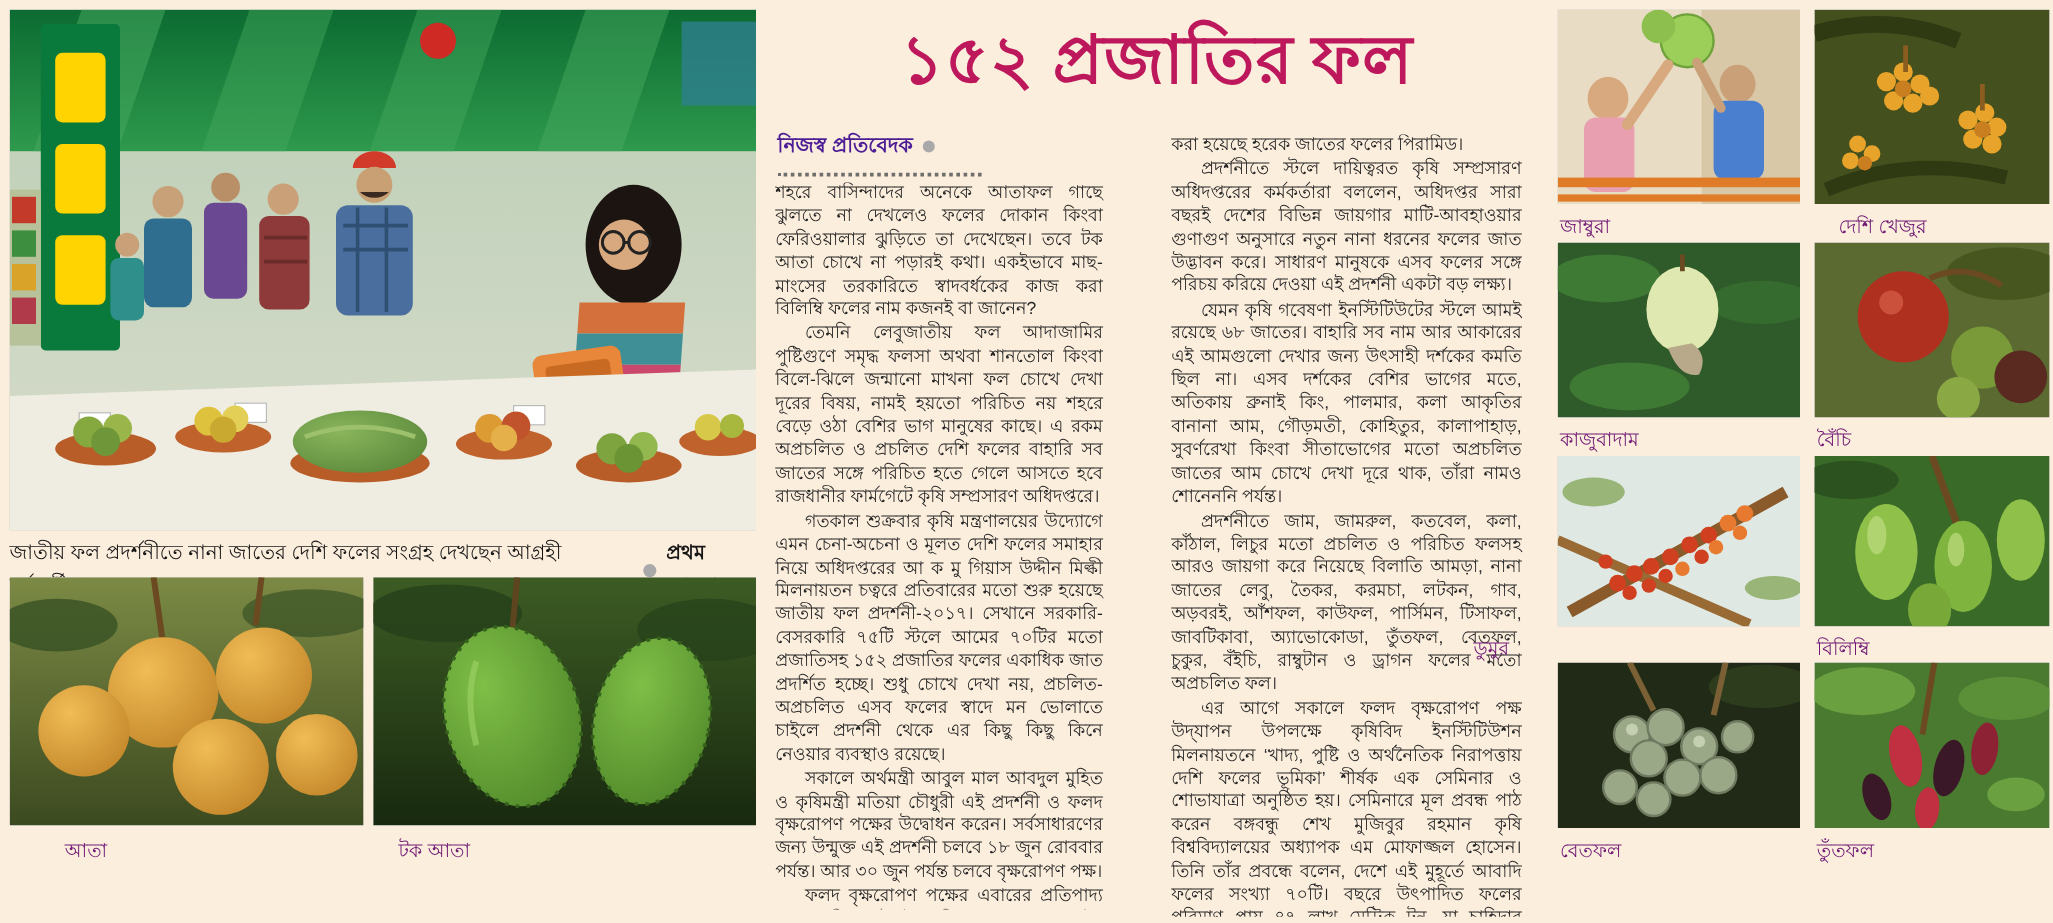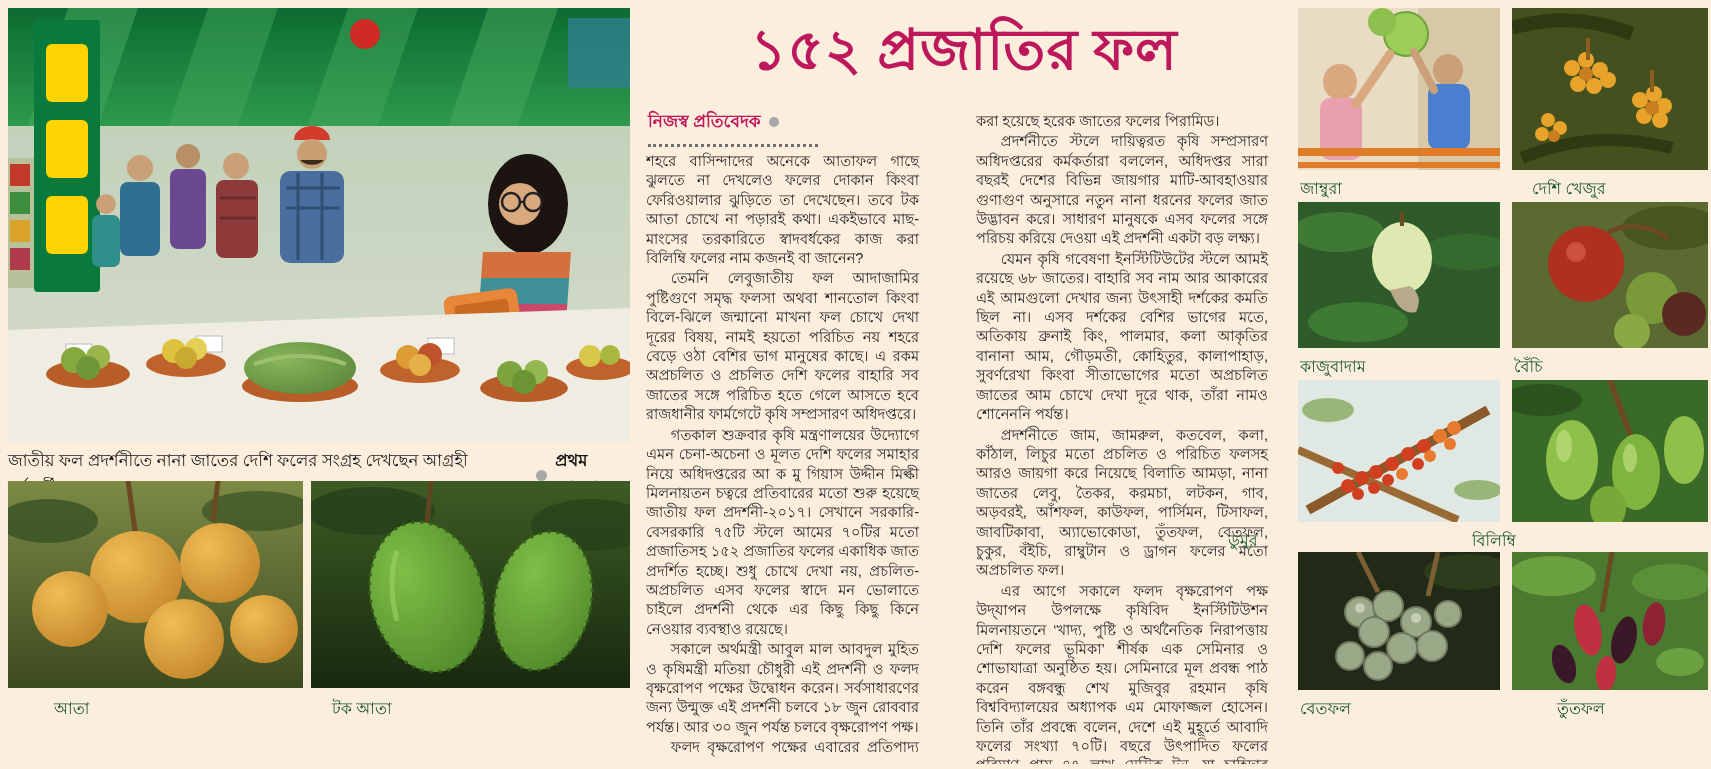--- a/index.html
+++ b/index.html
@@ -17,33 +17,33 @@
   .headline{
     left:640px;top:8px;width:648px;height:92px;
     display:flex;align-items:center;justify-content:center;
     font-family:"Liberation Serif","DejaVu Serif",serif;
     font-weight:bold;font-size:56px;color:#be185d;letter-spacing:1px;
     white-space:nowrap;
   }
 
   
   .byline{left:648px;top:108px;width:290px;}
-  .byline-row{display:flex;align-items:center;gap:8px;font-weight:bold;font-size:17px;color:#be185d;}
+  .byline-row{display:flex;align-items:center;gap:8px;font-weight:bold;font-size:17px;color:#4c1d95;}
   .dot-bullet{width:10px;height:10px;border-radius:50%;background:#a9a9a9;display:inline-block;}
   .dotted-rule{margin-top:6px;width:170px;border-bottom:3px dotted #6f6f6f;height:2px;}
 
   
   .col{position:absolute;text-align:justify;font-size:14.6px;line-height:1.33;color:#262626;overflow:hidden;}
   .col p{margin:0 16px 1px 0;text-indent:1.7em;}
   .col p.noindent{text-indent:0;}
   #col1{left:646px;top:152px;width:289px;height:606px;}
   #col2{left:976px;top:112px;width:308px;height:652px;}
   .main-caption{left:8px;top:448px;width:626px;display:flex;align-items:center;gap:8px;font-size:16.5px;color:#161616;}
   .cap-bullet{width:11px;height:11px;border-radius:50%;background:#a9a9a9;flex:0 0 auto;}
-  .grid-caption{position:absolute;font-size:16px;color:#14532d;}
+  .grid-caption{position:absolute;font-size:16px;color:#701a75;}
 
   
   #main-photo{left:8px;top:8px;width:622px;height:434px;}
   
   #photo-atta{left:8px;top:481px;width:295px;height:207px;}
   #photo-tok-atta{left:311px;top:481px;width:319px;height:207px;}
 
   
   .rp{position:absolute;}
 </style>
@@ -353,21 +353,21 @@
     <line x1="98" y1="0" x2="120" y2="60" stroke="#6b4a22" stroke-width="6"></line>
     <ellipse cx="60" cy="80" rx="26" ry="40" fill="#8fc04a"></ellipse>
     <ellipse cx="52" cy="66" rx="8" ry="16" fill="#b8d878" opacity="0.8"></ellipse>
     <ellipse cx="124" cy="92" rx="24" ry="38" fill="#7fb53e"></ellipse>
     <ellipse cx="118" cy="78" rx="7" ry="14" fill="#b8d878" opacity="0.8"></ellipse>
     <ellipse cx="172" cy="70" rx="20" ry="34" fill="#8fc04a"></ellipse>
     <ellipse cx="96" cy="128" rx="18" ry="22" fill="#77a838"></ellipse>
   </svg>
 </div>
 <div class="grid-caption" style="left:1228px;top:528px;">ডুমুর</div>
-<div class="grid-caption" style="left:1472px;top:528px;">বিলিম্বি</div>
+<div class="grid-caption" style="left:1514px;top:528px;">বিলিম্বি</div>
 
 <div class="rp photo" style="left:1298px;top:552px;width:202px;height:138px;">
   <svg width="202" height="138" viewBox="0 0 202 138">
     <rect width="202" height="138" fill="#202a16"></rect>
     <ellipse cx="170" cy="20" rx="44" ry="18" fill="#2e3c1e"></ellipse>
     <line x1="60" y1="0" x2="80" y2="40" stroke="#7a6034" stroke-width="5"></line>
     <line x1="140" y1="0" x2="130" y2="44" stroke="#7a6034" stroke-width="5"></line>
     <g fill="#9aa888" stroke="#6f7a60" stroke-width="2">
       <circle cx="62" cy="60" r="15"></circle>
         <circle cx="90" cy="54" r="15"></circle>
@@ -391,13 +391,13 @@
     <line x1="100" y1="0" x2="90" y2="60" stroke="#6b4a22" stroke-width="5"></line>
     <ellipse cx="76" cy="78" rx="13" ry="26" fill="#c03040" transform="rotate(-12 76 78)"></ellipse>
     <ellipse cx="112" cy="88" rx="12" ry="24" fill="#3a1828" transform="rotate(14 112 88)"></ellipse>
     <ellipse cx="142" cy="72" rx="11" ry="22" fill="#8c2234" transform="rotate(8 142 72)"></ellipse>
     <ellipse cx="52" cy="112" rx="11" ry="20" fill="#3a1828" transform="rotate(-18 52 112)"></ellipse>
     <ellipse cx="94" cy="122" rx="10" ry="18" fill="#c03040" transform="rotate(6 94 122)"></ellipse>
     <ellipse cx="168" cy="110" rx="24" ry="14" fill="#6aa040"></ellipse>
   </svg>
 </div>
 <div class="grid-caption" style="left:1300px;top:696px;">বেতফল</div>
-<div class="grid-caption" style="left:1514px;top:696px;margin-left:43px;">তুঁতফল</div>
+<div class="grid-caption" style="left:1514px;top:696px;">তুঁতফল</div>
 
 </body></html>

